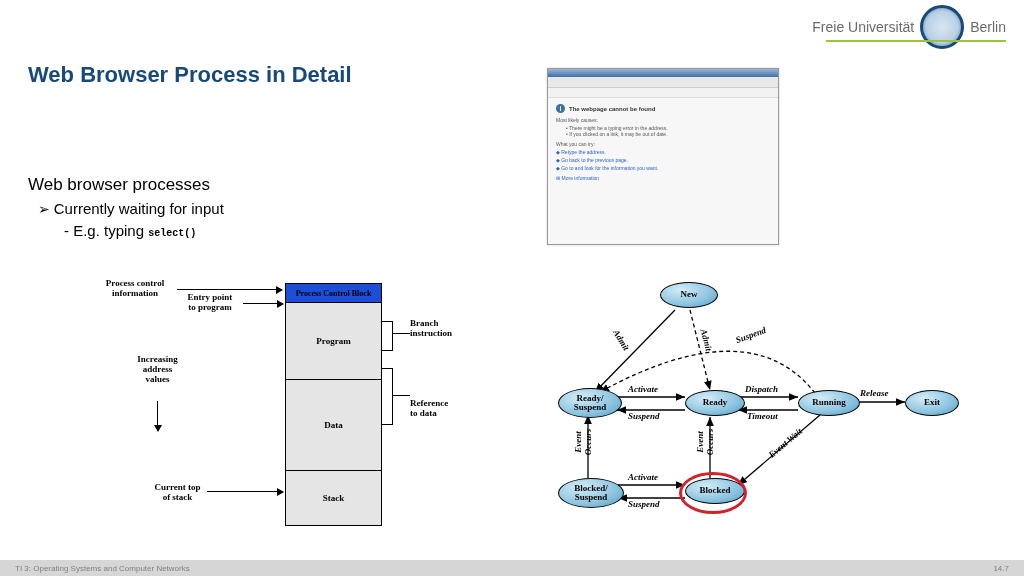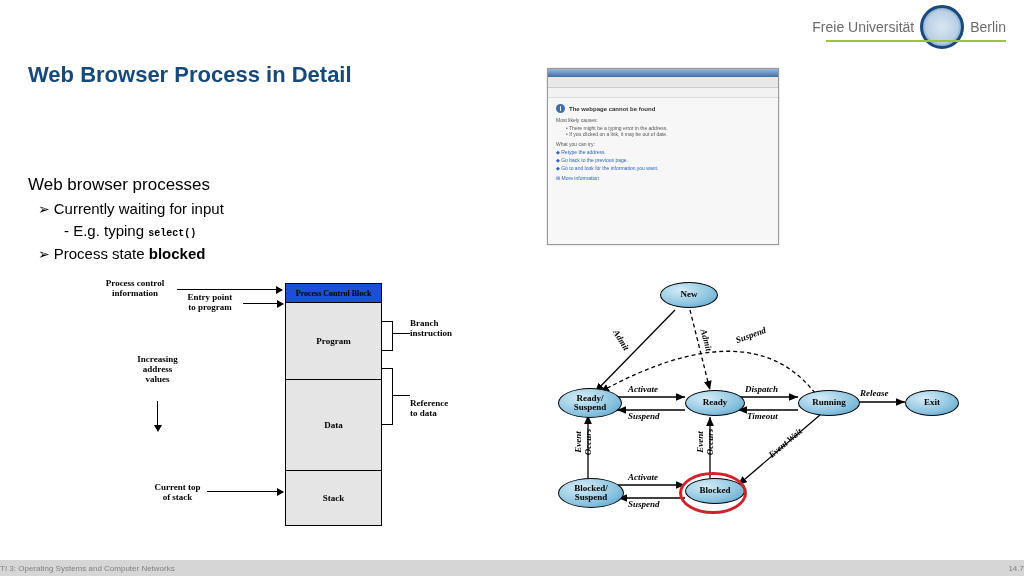--- a/index.html
+++ b/index.html
@@ -206,41 +206,40 @@
     left: 0;
     bottom: 0;
     width: 1024px;
     height: 16px;
     background: #d6d6d6;
     color: #808080;
     font-size: 8px;
     display: flex;
     align-items: center;
     justify-content: space-between;
-    padding: 0 0;
+    padding: 0 15px;
     box-sizing: border-box;
   }
 </style>
 </head>
 <body>
 
 <div class="header-logo">
   <span class="header-text"><span class="uni">Freie Universität</span></span>
   <span class="seal"></span>
   <span class="header-text">Berlin</span>
 </div>
 <div class="header-underline"></div>
 
 <div class="title">Web Browser Process in Detail</div>
 
 <div class="content">
   <div>Web browser processes</div>
   <div class="bullet1"><span>Currently waiting for input</span></div>
   <div class="bullet2"><span>E.g. typing </span><code class="mono">select()</code></div>
-  <div class="bullet1"><span>Process state </span><b>blocked</b></div>
 </div>
 
 <div class="browser-mock">
   <div class="browser-titlebar"></div>
   <div class="browser-toolbar"></div>
   <div class="browser-tabs"></div>
   <div class="browser-body">
     <div class="browser-err">
       <div class="info-icon">i</div>
       <b style="color:#333;font-size:6px">The webpage cannot be found</b>

